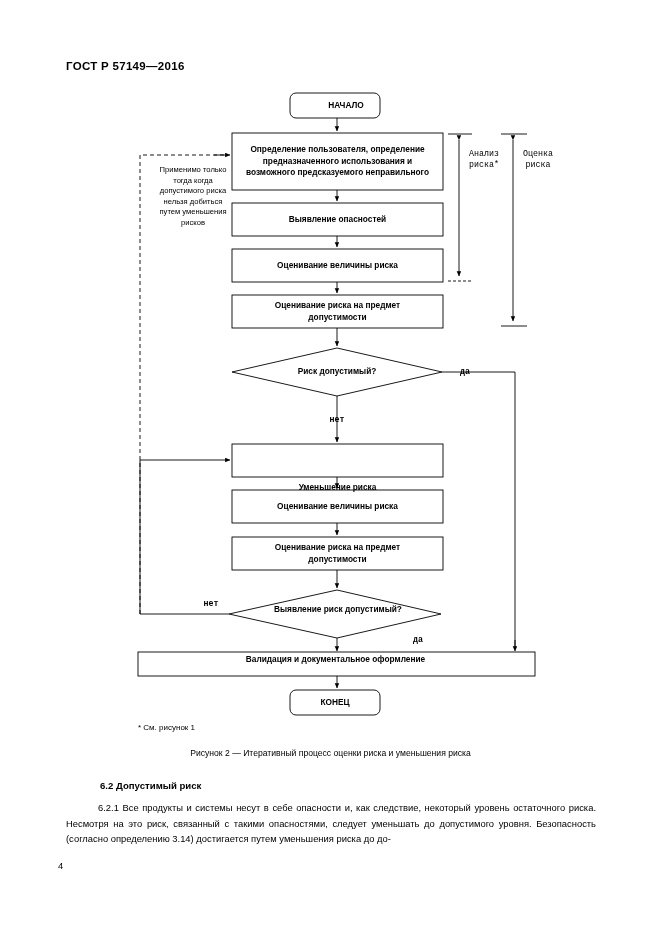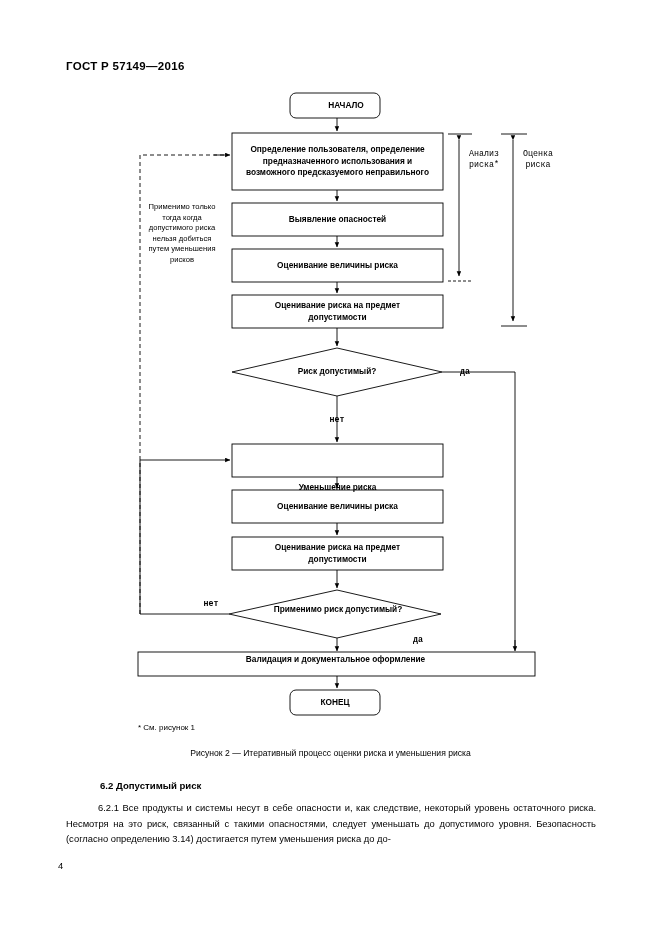--- a/index.html
+++ b/index.html
@@ -111,33 +111,33 @@
 
     <div class="boxtext" style="left:290px;top:93px;width:112px;height:25px;">НАЧАЛО</div>
     <div class="boxtext" style="left:238px;top:133px;width:199px;height:57px;">Определение пользователя, определение предназначенного использования и возможного предсказуемого неправильного</div>
     <div class="boxtext" style="left:238px;top:203px;width:199px;height:33px;">Выявление опасностей</div>
     <div class="boxtext" style="left:238px;top:249px;width:199px;height:33px;">Оценивание величины риска</div>
     <div class="boxtext" style="left:246px;top:295px;width:183px;height:33px;">Оценивание риска на предмет допустимости</div>
     <div class="boxtext" style="left:252px;top:360px;width:170px;height:24px;">Риск допустимый?</div>
     <div class="boxtext" style="left:238px;top:444px;width:199px;height:33px;margin-top:27px;">Уменьшение риска</div>
     <div class="boxtext" style="left:238px;top:490px;width:199px;height:33px;">Оценивание величины риска</div>
     <div class="boxtext" style="left:246px;top:537px;width:183px;height:33px;">Оценивание риска на предмет допустимости</div>
-    <div class="boxtext" style="left:268px;top:597px;width:140px;height:26px;">Применимо риск допустимый?</div>
+    <div class="boxtext" style="left:268px;top:597px;width:140px;height:26px;">Выявление риск допустимый?</div>
     <div class="boxtext" style="left:139px;top:652px;width:393px;height:16px;">Валидация и документальное оформление</div>
     <div class="boxtext" style="left:290px;top:690px;width:90px;height:25px;">КОНЕЦ</div>
 
     <div class="lbl b" style="left:452px;top:366px;width:26px;">да</div>
     <div class="lbl b" style="left:324px;top:414px;width:26px;">нет</div>
     <div class="lbl b" style="left:198px;top:598px;width:26px;">нет</div>
     <div class="lbl b" style="left:405px;top:634px;width:26px;">да</div>
 
     <div class="lbl" style="left:462px;top:148px;width:44px;">Анализ риска*</div>
     <div class="lbl" style="left:516px;top:148px;width:44px;">Оценка риска</div>
 
-    <div class="note" style="left:146px;top:165px;width:72px;margin-top:37px;">Применимо только тогда когда допустимого риска нельзя добиться путем уменьшения рисков</div>
+    <div class="note" style="left:157px;top:165px;width:72px;">Применимо только тогда когда допустимого риска нельзя добиться путем уменьшения рисков</div>
 
     <div class="foot">* См. рисунок 1</div>
     <div class="cap">Рисунок  2 — Итеративный процесс оценки риска и уменьшения риска</div>
   </div>
 
   <div class="h62">6.2  Допустимый риск</div>
 
   <div class="para"><span class="ind"></span><span>6.2.1</span> <span>Все продукты и системы несут в себе опасности и, как следствие, некоторый уровень остаточного риска. Несмотря на это риск, связанный с такими опасностями, следует уменьшать до допустимого уровня. Безопасность (согласно определению 3.14) достигается путем уменьшения риска до до-</span></div>
 
   <div class="pnum">4</div>

